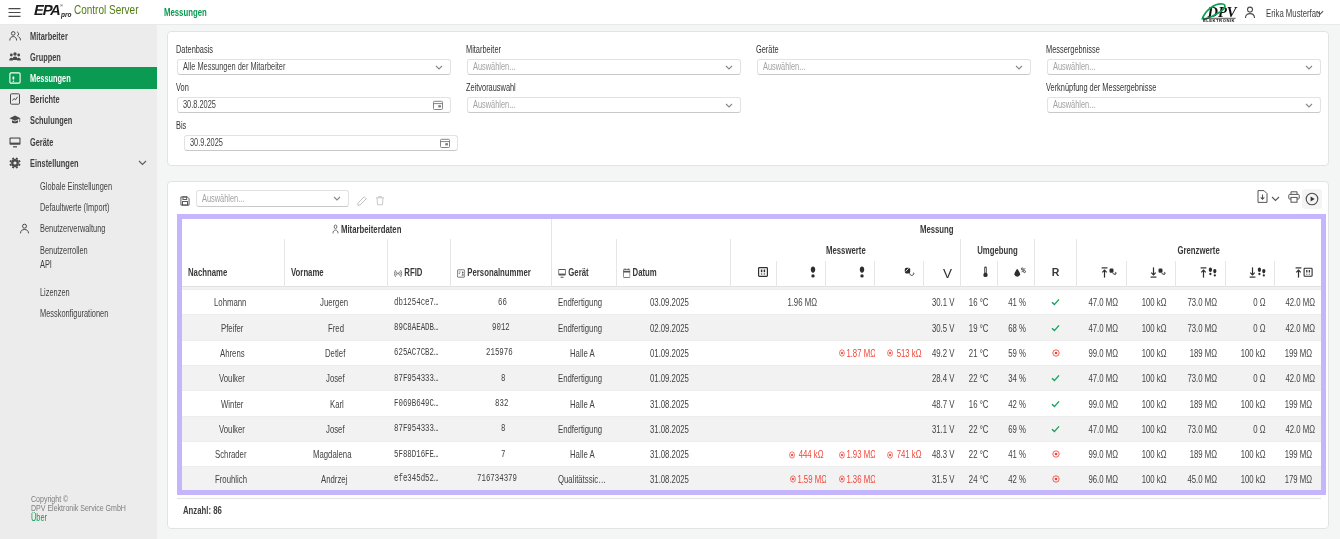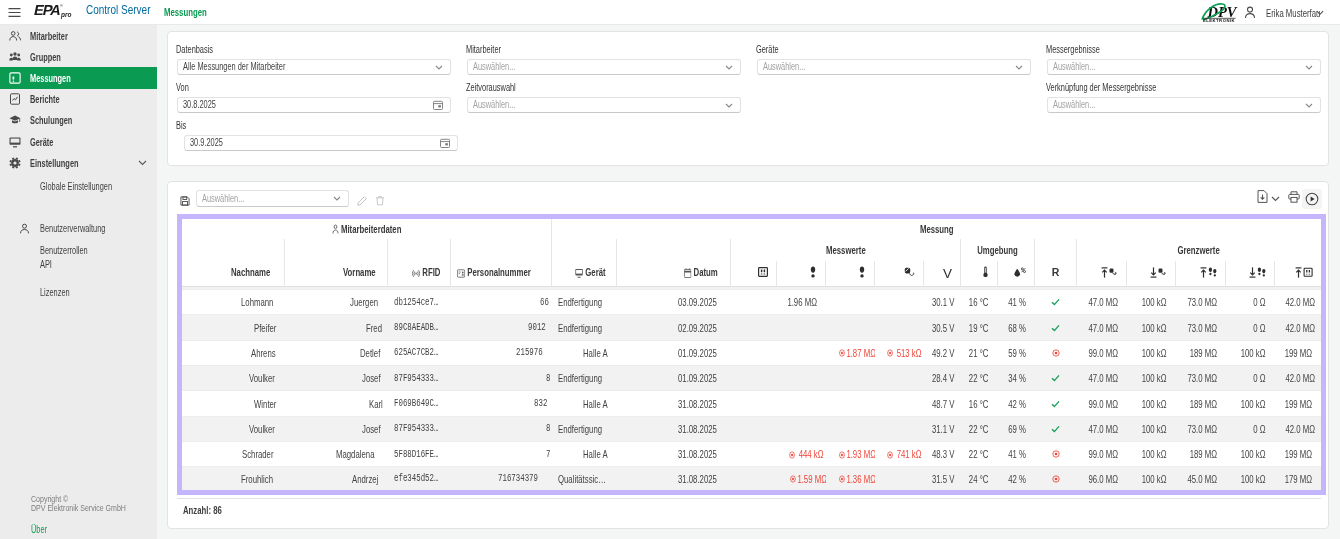--- a/index.html
+++ b/index.html
@@ -40,30 +40,30 @@
 .tbi { position:absolute; }
 
 
 #tblwrap { position:absolute; left:9px; top:32px; width:1144px; }
 table { border-collapse:collapse; table-layout:fixed; width:1144px; }
 th,td { padding:0; font-size:10.5px; color:#424242; overflow:hidden; white-space:nowrap; }
 th { font-weight:bold; color:#393939; }
 .bl { border-left:1px solid #e6e6e6; }
 thead tr.r1 th { height:22px; vertical-align:middle; text-align:center; }
 thead tr.r2 th { height:22px; vertical-align:middle; text-align:center; }
-thead tr.r2 th.leaf { vertical-align:bottom; text-align:right; }
+thead tr.r2 th.leaf { vertical-align:bottom; text-align:left; }
 thead tr th.leaf { vertical-align:bottom; text-align:left; padding-left:6px; padding-bottom:8px; }
 thead tr.r3 th { height:26px; vertical-align:middle; text-align:right; padding-right:8px; }
 thead tr.r2 th.rcol { vertical-align:bottom; text-align:center; padding-bottom:8px; }
 thead { border-bottom:1px solid #e0e0e0; }
 tbody tr.dr { height:25.35px; }
 tbody tr.even { background:#f2f2f2;margin-left:12px; }
 tbody tr.dr td { border-bottom:1px solid #ededed; }
 tr.sliver td { height:3px; background:#f2f2f2; border-bottom:1px solid #ededed; }
-td.l { padding-left:6px; text-align:right; }
+td.l { padding-left:6px; text-align:center; }
 td.mono { font-family:"Liberation Mono",monospace; font-size:10px; }
 td.num { padding-right:9px; text-align:right; }
 td.cen { text-align:center; }
 td .red { color:#ef4438; }
 .redic { margin-right:2px; vertical-align:-0.5px; }
 #tbl { border:5px solid #c4b5fd; }
 
 
 #foot-line { position:absolute; left:9px; top:316px; width:1144px; border-top:1px solid #e3e3e3; }
 #anzahl { position:absolute; left:15px; top:322px; font-size:10.5px; font-weight:bold; color:#3f3f3f; }
@@ -75,21 +75,21 @@
   <svg class="abs" style="left:8px;top:7.5px" width="13" height="9" viewBox="0 0 13 9">
     <path d="M0.5 0.7 H12.5 M0.5 4.5 H12.5 M0.5 8.3 H12.5" stroke="#4a4a4a" stroke-width="1.2" fill="none"></path>
   </svg>
   <svg class="abs" style="left:31px;top:2px" width="42" height="17" viewBox="0 0 42 17">
     <g transform="skewX(-12)">
       <text x="5" y="13" font-family="Liberation Sans" font-size="14.5" font-weight="bold" letter-spacing="-1" fill="#1a1a1a">EPA</text>
     </g>
     <text x="29" y="5" font-size="4" fill="#1a1a1a">®</text>
     <text x="30" y="14.5" font-family="Liberation Sans" font-size="6.5" font-weight="bold" font-style="italic" fill="#1a1a1a">pro</text>
   </svg>
-  <div class="abs" style="left:86px;top:3px;font-size:12.5px;color:#0369a1;"><span class="t" style="transform:scaleX(.8);">Control Server</span></div>
+  <div class="abs" style="left:74px;top:3px;font-size:12.5px;color:#4d7c0f;"><span class="t" style="transform:scaleX(.8);">Control Server</span></div>
   <div class="abs" style="left:164px;top:5.5px;font-size:10.5px;font-weight:bold;color:#0a9a51;"><span class="t">Messungen</span></div>
 
   <svg class="abs" style="left:1199px;top:1px" width="40" height="23" viewBox="0 0 40 23">
     <text x="8.5" y="15.5" font-family="Liberation Serif" font-size="14.5" font-weight="bold" font-style="italic" fill="#0d0d0d">DPV</text>
     <path d="M3 18.5 C6.5 8 17 2 23.5 3 C27.5 3.8 26.5 7.5 21 11 C15.5 14.5 8.5 17.5 4.5 18.8" stroke="#0f9f54" stroke-width="1.7" fill="none"></path>
     <path d="M4 17.3 H36.5" stroke="#111" stroke-width="0.7"></path>
     <text x="20" y="21.3" font-family="Liberation Sans" font-size="4.2" font-weight="bold" fill="#111" text-anchor="middle" letter-spacing="0.5">ELEKTRONIK</text>
   </svg>
   <svg class="abs" style="left:1244px;top:6px" width="12" height="13" viewBox="0 0 12 13">
     <circle cx="6" cy="3.6" r="2.5" fill="none" stroke="#4a4a4a" stroke-width="1.1"></circle>
@@ -166,40 +166,46 @@
         <circle cx="6" cy="6" r="1.6" fill="#ececec"></circle>
       </svg>
     <span class="lb">Einstellungen</span>
     <svg class="abs" style="right:10px;top:50%;margin-top:-3px" width="9" height="6" viewBox="0 0 9 6">
         <path d="M1 1 L4.5 4.5 L8 1" stroke="#5a5a5a" stroke-width="1.1" fill="none"></path>
       </svg>
   </div>
   <div class="mi sub" style="top:150.5px">
       <span class="lb">Globale Einstellungen</span>
     </div>
+  <div class="mi sub" style="top:171.7px">
+      <span class="lb">Defaultwerte (Import)</span>
+    </div>
   <div class="mi sub" style="top:192.9px">
     <svg class="abs" style="left:19px;top:50%;margin-top:-5.5px" width="11" height="11" viewBox="0 0 11 11">
         <circle cx="5.5" cy="3.2" r="2" fill="none" stroke="#4a4a4a" stroke-width="1"></circle>
         <path d="M1.5 10.3 C1.5 7.7 3.2 6.5 5.5 6.5 C7.8 6.5 9.5 7.7 9.5 10.3" fill="none" stroke="#4a4a4a" stroke-width="1"></path>
       </svg>
     <span class="lb">Benutzerverwaltung</span>
   </div>
   <div class="mi sub" style="top:214.1px">
       <span class="lb">Benutzerrollen</span>
     </div>
   <div class="mi sub" style="top:228px">
       <span class="lb">API</span>
     </div>
   <div class="mi sub" style="top:256.5px">
       <span class="lb">Lizenzen</span>
     </div>
+  <div class="mi sub" style="top:277.7px">
+      <span class="lb">Messkonfigurationen</span>
+    </div>
   <div id="copy">
     <div><span class="t">Copyright ©</span></div>
     <div><span class="t">DPV Elektronik Service GmbH</span></div>
-    <div class="g" style="font-size:10px;margin-top:14px;"><span class="t">Über</span></div>
+    <div class="g" style="font-size:10px;margin-top:2px;"><span class="t">Über</span></div>
   </div>
 </div>
 
 <div id="main">
   <div class="card" id="card1">
 
     <div class="fl" style="left:8px;top:12px"><span class="t">Datenbasis</span></div>
     <div class="fb" style="left:9px;top:27px">
         <span class="tx">Alle Messungen der Mitarbeiter</span>
       <svg class="chev" viewBox="0 0 8 6">

